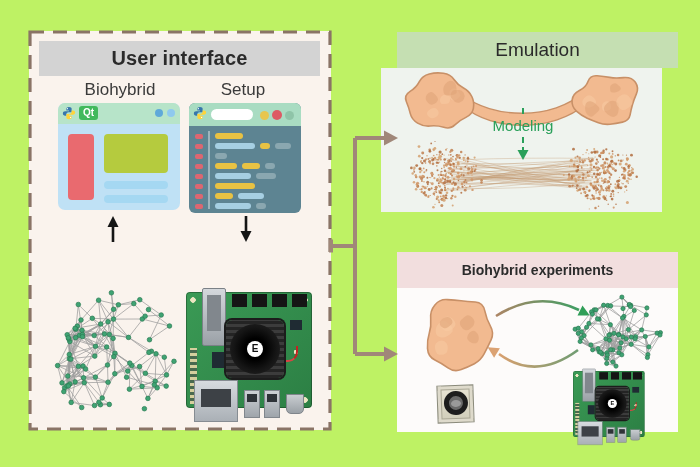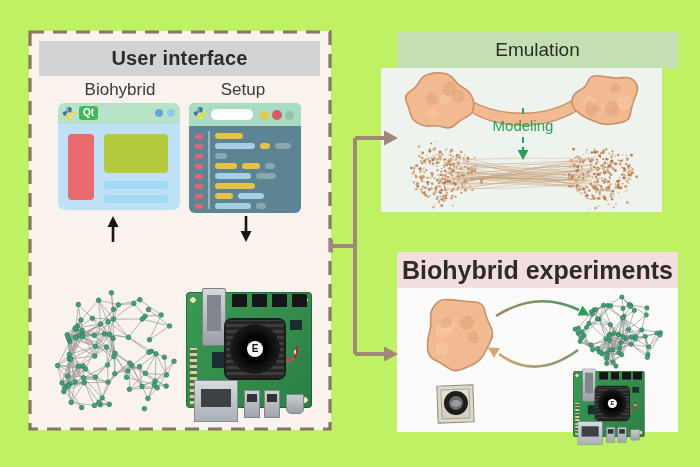--- a/index.html
+++ b/index.html
@@ -98,21 +98,21 @@
 
   
   .em-header{position:absolute;left:397px;top:32px;width:281px;height:36px;
        background:var(--emulation-header);display:flex;align-items:center;justify-content:center;
        font-size:19px;font-weight:normal;color:var(--header-text);}
   .em-body{position:absolute;left:381px;top:68px;width:281px;height:144px;background:var(--emulation-body);}
   .modeling{position:absolute;left:98px;top:49px;width:88px;text-align:center;
        font-size:15px;color:var(--modeling-green);}
   .bio-header{position:absolute;left:397px;top:252px;width:281px;height:36px;
        background:var(--biohybrid-header);display:flex;align-items:center;justify-content:center;
-       font-size:25px;font-weight:bold;color:var(--header-text);}
+       font-size:14px;font-weight:bold;color:var(--header-text);}
   .bio-body{position:absolute;left:397px;top:288px;width:281px;height:144px;background:var(--biohybrid-body);}
 
   
   .cam{position:absolute;left:40px;top:97px;width:37px;height:38px;transform:rotate(-2deg);
        background:linear-gradient(#e9e5d5,#cfccb8);border:1px solid #8a8a7a;
        box-shadow:inset 0 0 0 3px #dedacb, inset 0 0 0 4px #a9a694;}
   .cam-ring{position:absolute;left:6px;top:5px;width:24px;height:24px;border-radius:50%;
        border:5px solid #1d1d1d;background:#6a6a6a;}
   .cam-ring::after{content:'';position:absolute;left:2px;top:4px;width:10px;height:7px;
        border-radius:50%;background:#9a9a9a;}

